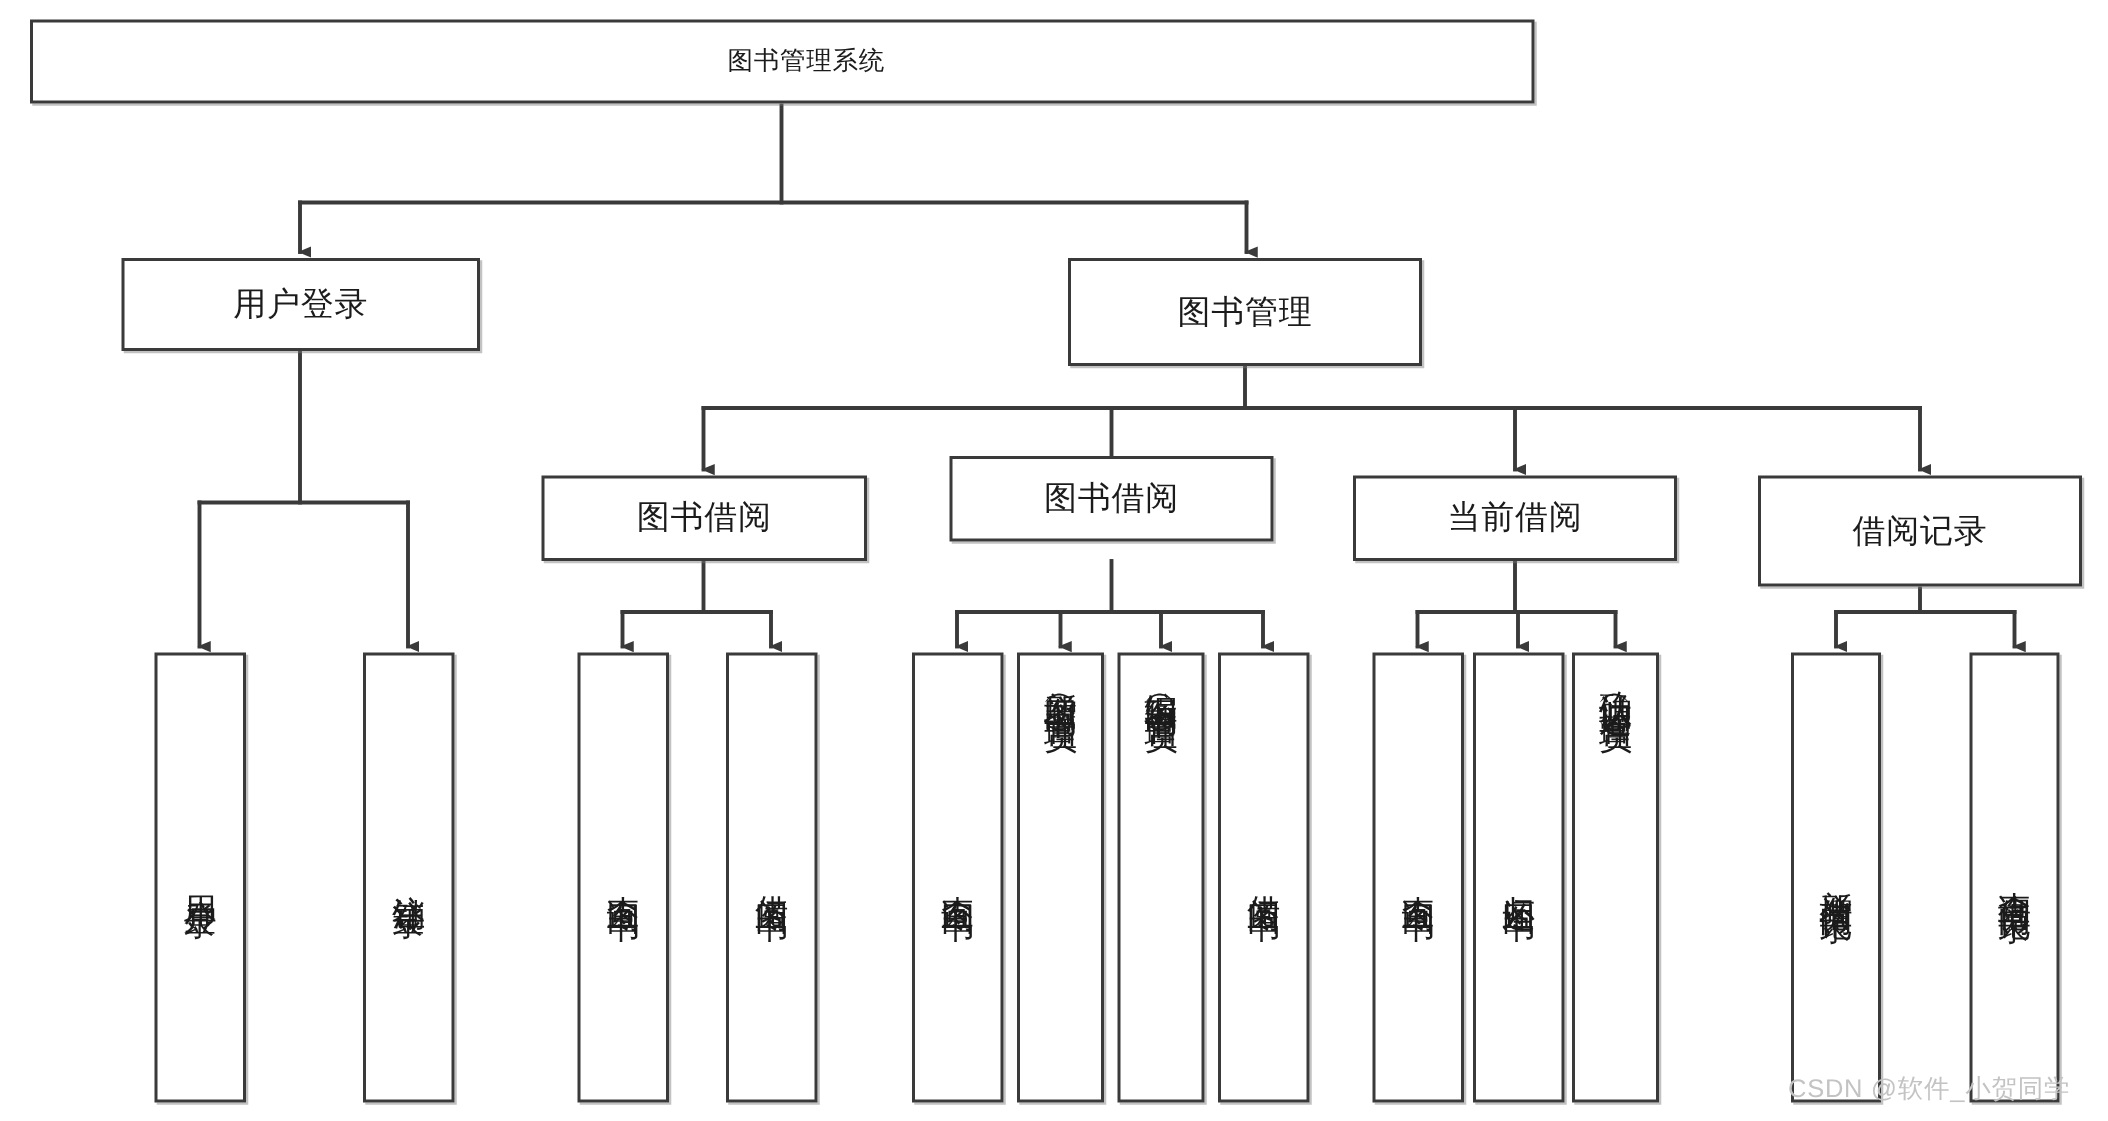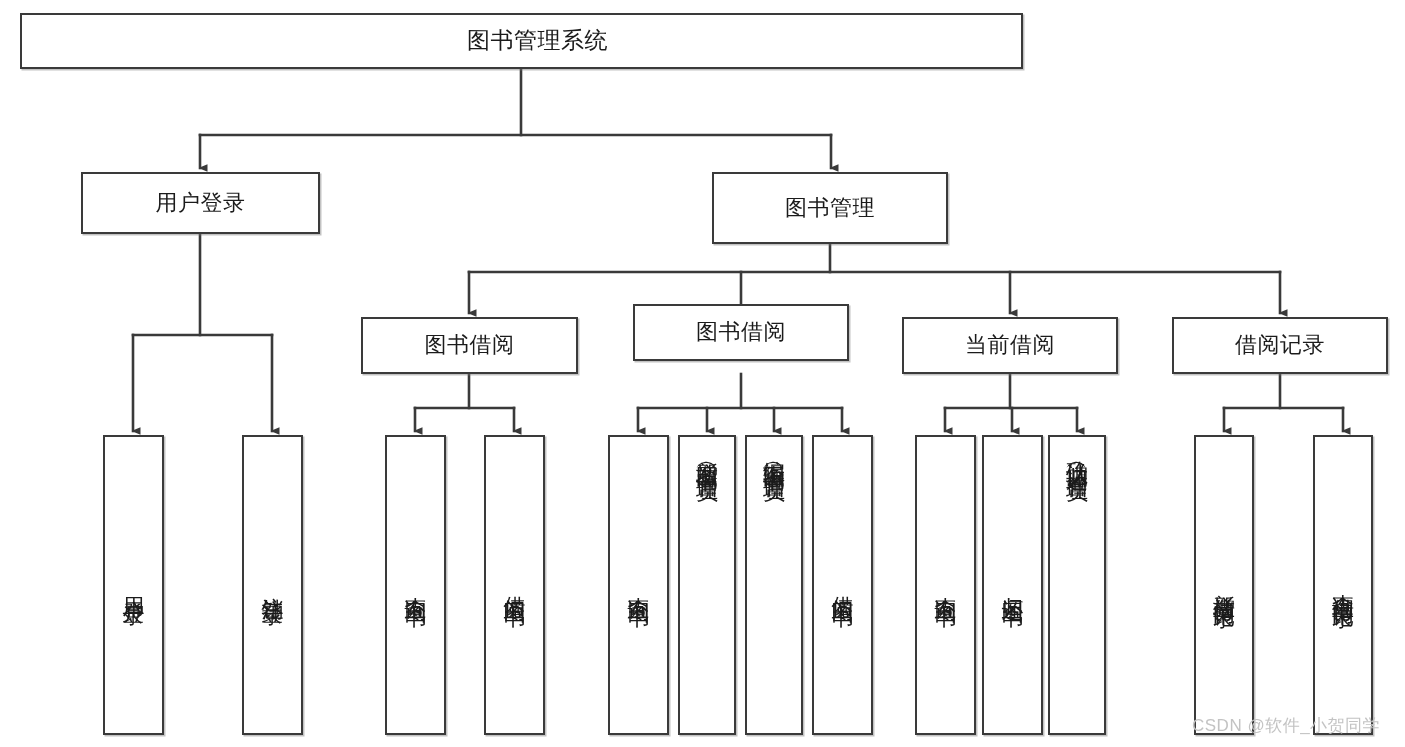--- a/index.html
+++ b/index.html
@@ -48,21 +48,21 @@
     justify-content: center;
   }
   .node.vertical .label {
     writing-mode: vertical-rl;
     text-orientation: upright;
     white-space: nowrap;
     letter-spacing: 3px;
     font-size: 22px;
     line-height: 1;
   }
-  .node.root .label { font-size: 23px; margin-left: 32px; }
+  .node.root .label { font-size: 17px; margin-left: 32px; }
   .watermark {
     position: absolute;
     color: #c3c3c3;
     font-size: 17px;
     letter-spacing: 0.5px;
     white-space: nowrap;
     user-select: none;
   }
 </style>
 </head>
@@ -135,21 +135,21 @@
 
   <div class="node" style="left:361px;top:317px;width:217px;height:57px;">
     <span class="label">图书借阅</span>
   </div>
   <div class="node" style="left:633px;top:304px;width:216px;height:57px;">
     <span class="label">图书借阅</span>
   </div>
   <div class="node" style="left:902px;top:317px;width:216px;height:57px;">
     <span class="label">当前借阅</span>
   </div>
-  <div class="node" style="left:1172px;top:317px;width:216px;height:57px;">
+  <div class="node" style="left:1172px;top:317px;width:216px;height:74px;">
     <span class="label">借阅记录</span>
   </div>
 
   <div class="node vertical" style="left:103px;top:435px;width:61px;height:300px;">
     <span class="label">用户登录</span>
   </div>
   <div class="node vertical" style="left:242px;top:435px;width:61px;height:300px;">
     <span class="label">注销登录</span>
   </div>
   <div class="node vertical" style="left:385px;top:435px;width:61px;height:300px;">

